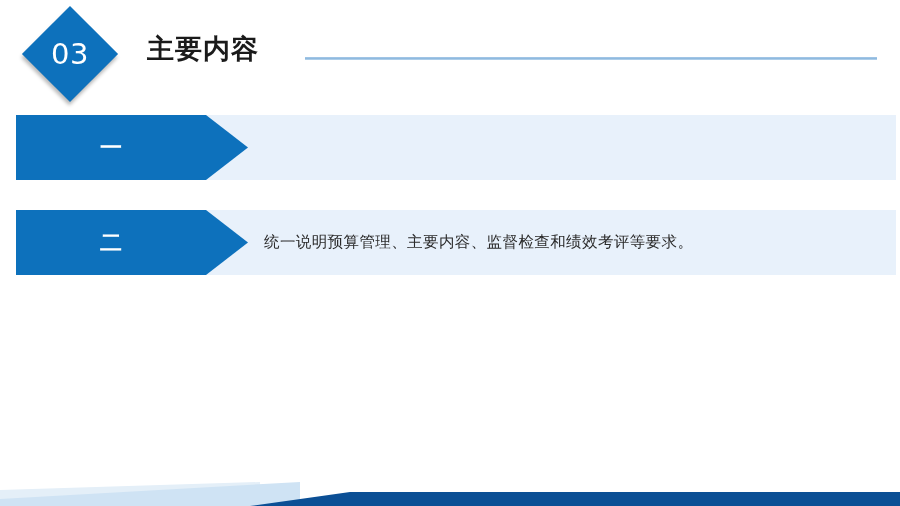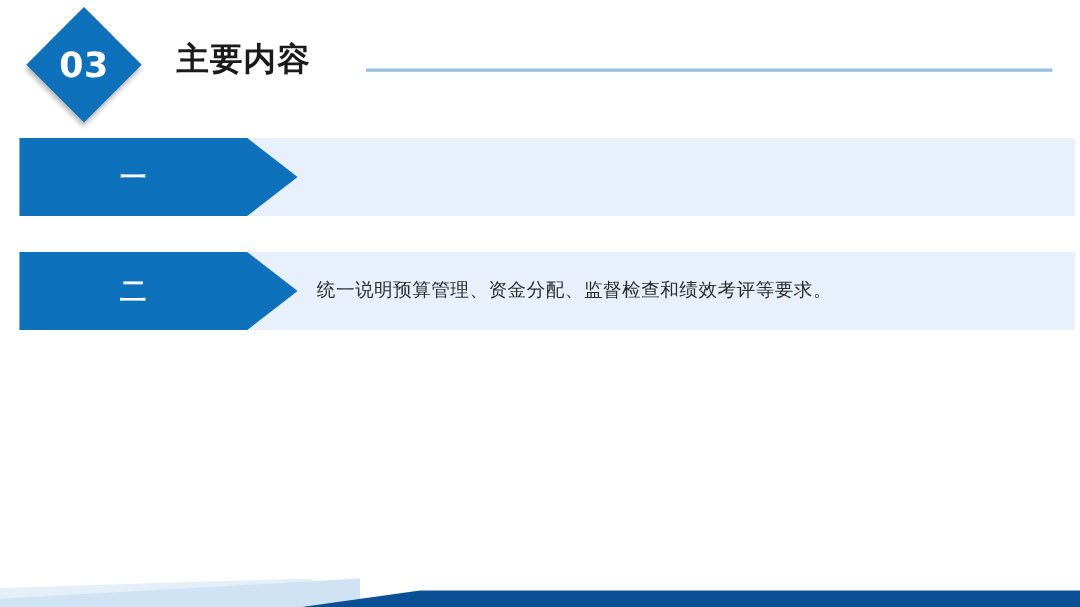--- a/index.html
+++ b/index.html
@@ -55,21 +55,21 @@
     position: absolute;
     left: 0;
     top: 0;
     width: 96px;
     height: 96px;
     display: flex;
     align-items: center;
     justify-content: center;
     color: #ffffff;
     font-size: 29px;
-    font-weight: 700;
+    font-weight: 400;
     letter-spacing: 0.5px;
     font-family: "DejaVu Sans", sans-serif;
   }
 
   .page-title {
     position: absolute;
     left: 147px;
     top: 31px;
     font-size: 27px;
     font-weight: bold;
@@ -179,21 +179,21 @@
   <div class="row row-1">
     <div class="row-bg"></div>
     <div class="row-chevron"></div>
     <div class="row-index">一</div>
   </div>
 
   <div class="row row-2">
     <div class="row-bg"></div>
     <div class="row-chevron"></div>
     <div class="row-index">二</div>
-    <div class="row-text">统一说明预算管理、资金分配、监督检查和绩效考评等要求。</div>
+    <div class="row-text">统一说明预算管理、主要内容、监督检查和绩效考评等要求。</div>
   </div>
 
   <div class="footer-band">
     <svg width="900" height="46" viewBox="0 0 900 46" xmlns="http://www.w3.org/2000/svg">
       <polygon points="0,30 260,22 260,46 0,46" fill="#e4eff8"></polygon>
       <polygon points="0,39 300,22 300,46 0,46" fill="#cfe3f4"></polygon>
       <polygon points="900,32 350,32 250,46 900,46" fill="#0b4f95"></polygon>
     </svg>
   </div>
 

